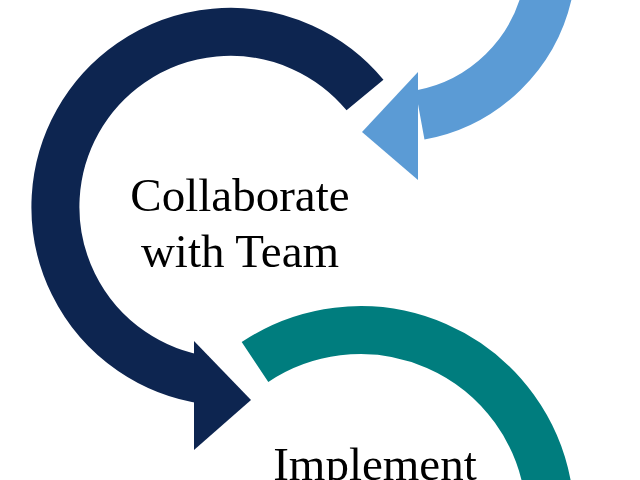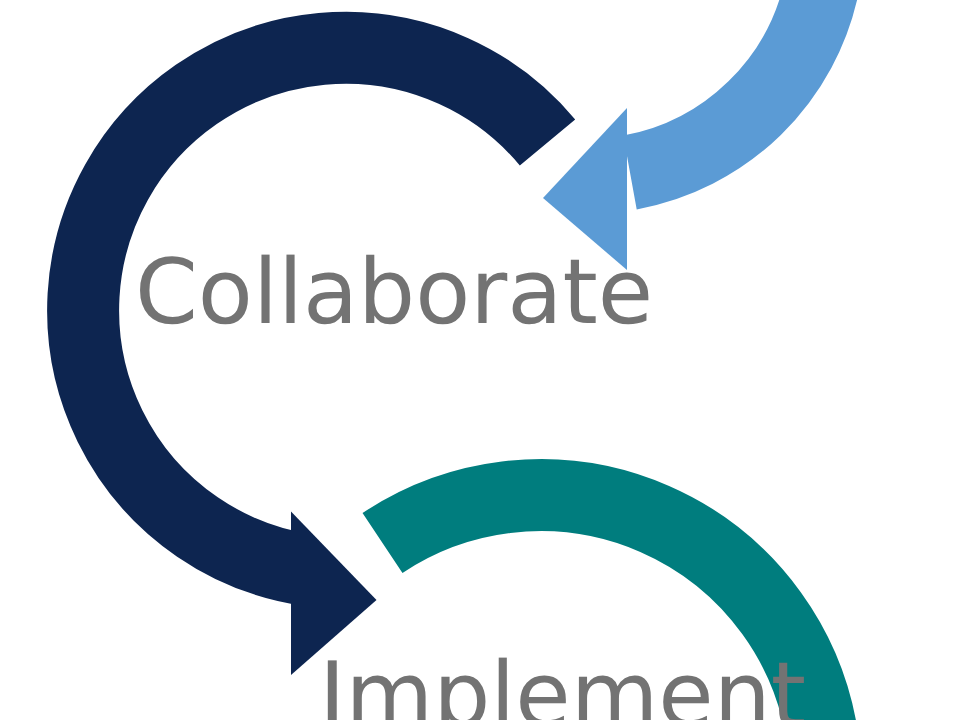--- a/index.html
+++ b/index.html
@@ -1,20 +1,20 @@
 <!DOCTYPE html>
 <html><head>
   <meta charset="utf-8">
   <style>
     html, body { margin: 0; padding: 0; background: #ffffff; }
     body { width: 640px; height: 480px; overflow: hidden; position: relative;
            font-family: "DejaVu Sans", "Liberation Sans", sans-serif; }
     #diagram { position: absolute; left: 0; top: 0; width: 640px; height: 480px; }
     .step-label { position: absolute; text-align: center; line-height: 56px;
-                  font-size: 60px; color: #737373; white-space: nowrap; }
+                  font-size: 47px; color: #000000; white-space: nowrap; font-family: Liberation Serif, serif; }
     #label-top { left: 260px; top: -48px; width: 300px; }
     #label-mid { left: 90px; top: 167px; width: 300px; }
     #label-bot { left: 210px; top: 436px; width: 330px; }
   </style>
 </head>
 <body>
 
 <svg id="diagram" viewBox="0 0 640 480" xmlns="http://www.w3.org/2000/svg">
 
   <g>
@@ -31,17 +31,18 @@
     <path d="M 255 362 A 190 190 0 0 1 548 490" fill="none" stroke="#007d7e" stroke-width="48"></path>
   </g>
 </svg>
 
 <div id="label-top" class="step-label">
   <span></span>
 </div>
 
 <div id="label-mid" class="step-label">
   <div>Collaborate</div>
+  <div>with Team</div>
 </div>
 
 <div id="label-bot" class="step-label">
   <span>Implement</span>
 </div>
 
 </body></html>

